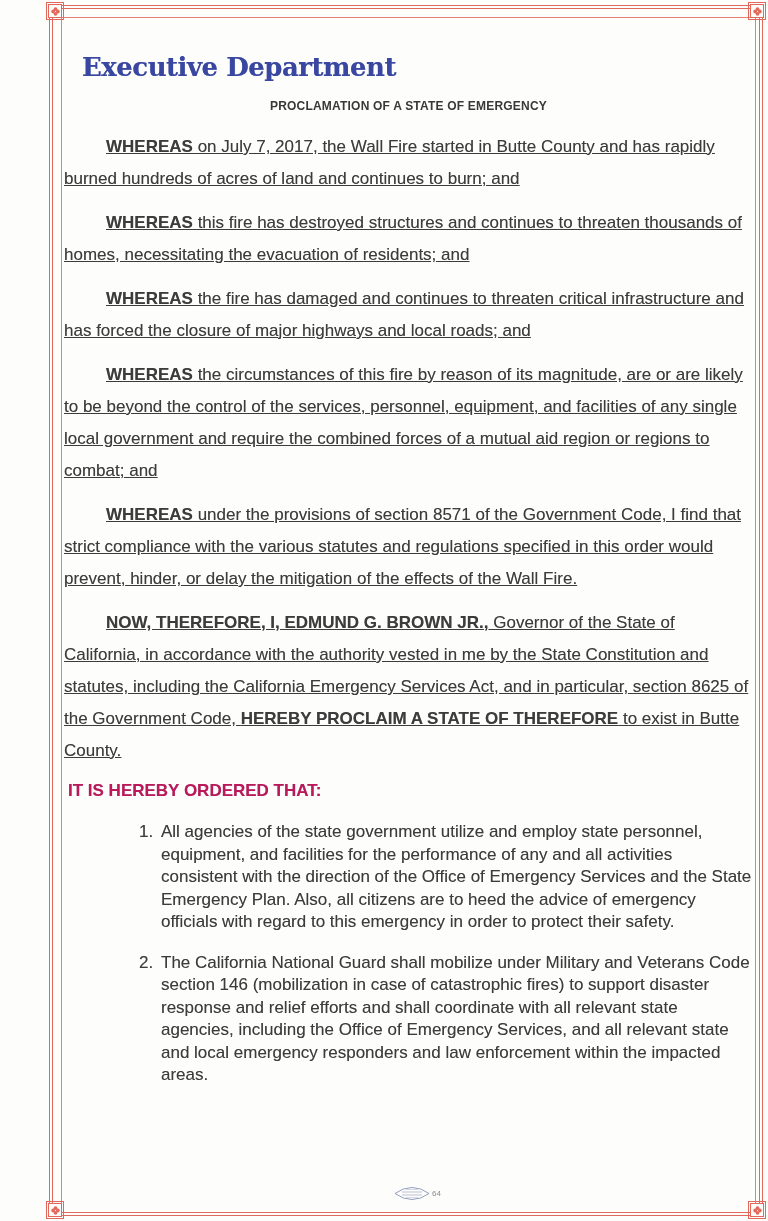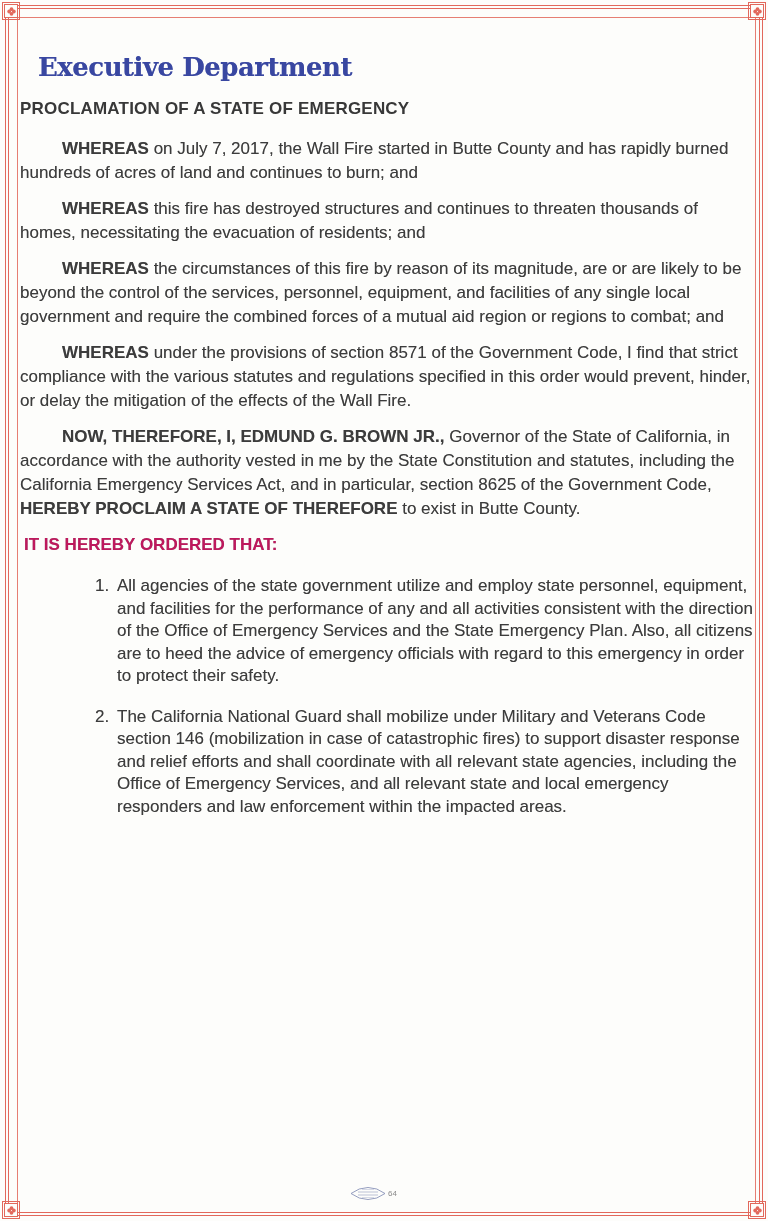--- a/index.html
+++ b/index.html
@@ -7,21 +7,21 @@
     --blue:#3947A1;
     --ink:#3C3C3C;
   }
   html,body{margin:0;padding:0;overflow:hidden;}
   body{
     width:768px;height:1221px;
     background:#FDFDFB;
     font-family:"Liberation Sans", sans-serif;
     position:relative;
   }
-  .page{position:absolute;inset:0;background:#FDFDFB;}
+  .page{position:absolute;inset:0;background:#FDFDFB;margin-left:44px;}
 
   
   .rope-border{
     position:absolute;inset:5px;
     border:4px double var(--red);
     pointer-events:none;
   }
   .inner-line{
     position:absolute;left:17px;top:17px;right:12px;bottom:7px;
     border:1px solid var(--red);
@@ -62,31 +62,33 @@
     margin:8px 0 0 46px;
     font-family:"DejaVu Serif", serif;
     font-weight:bold;
     font-size:17px;
     letter-spacing:-0.3px;
     color:var(--blue);
     text-shadow:0 0 0.5px rgba(57,71,161,.6);
   }
   .doc-title{
     margin-top:17px;
-    font-weight:bold;
-    font-size:17px;
+    text-align:center;
+    font-weight:bold;
+    font-size:12px;
     letter-spacing:0.2px;
     color:#383838;
   }
   .para{
     margin:0 0 12px 0;
     text-indent:42px;
     font-size:17px;
-    line-height:24px;
+    line-height:32px;
     text-shadow:0 0 0.4px rgba(60,60,60,.45);
+    text-decoration:underline;
   }
   .para.first{margin-top:18px;}
   .para b{font-weight:bold;}
   .ordered-heading{
     margin:14px 0 0 4px;
     font-weight:bold;
     font-size:17px;
     color:#be185d;
     text-shadow:0 0 0.4px rgba(60,60,60,.45);
   }
@@ -170,20 +172,21 @@
       </span>
   </div>
 
   <div class="content">
 
     <div class="dept">Executive Department</div>
     <div class="doc-title">PROCLAMATION OF A STATE OF EMERGENCY</div>
 
     <p class="para first"><b>WHEREAS</b><span> on July 7, 2017, the Wall Fire started in Butte County and has rapidly burned hundreds of acres of land and continues to burn; and</span></p>
     <p class="para"><b>WHEREAS</b><span> this fire has destroyed structures and continues to threaten thousands of homes, necessitating the evacuation of residents; and</span></p>
+    <p class="para"><b>WHEREAS</b><span> the fire has damaged and continues to threaten critical infrastructure and has forced the closure of major highways and local roads; and</span></p>
     <p class="para"><b>WHEREAS</b><span> the circumstances of this fire by reason of its magnitude, are or are likely to be beyond the control of the services, personnel, equipment, and facilities of any single local government and require the combined forces of a mutual aid region or regions to combat; and</span></p>
     <p class="para"><b>WHEREAS</b><span> under the provisions of section 8571 of the Government Code, I find that strict compliance with the various statutes and regulations specified in this order would prevent, hinder, or delay the mitigation of the effects of the Wall Fire.</span></p>
 
     <p class="para"><b>NOW, THEREFORE, I, EDMUND G. BROWN JR.,</b><span> Governor of the State of California, in accordance with the authority vested in me by the State Constitution and statutes, including the California Emergency Services Act, and in particular, section 8625 of the Government Code, </span><b>HEREBY PROCLAIM A STATE OF THEREFORE</b><span> to exist in Butte County.</span></p>
 
     <div class="ordered-heading">IT IS HEREBY ORDERED THAT:</div>
 
     <div class="olist">
       <div class="oitem">
         <span class="num">1.</span><span class="itext">All agencies of the state government utilize and employ state personnel, equipment, and facilities for the performance of any and all activities consistent with the direction of the Office of Emergency Services and the State Emergency Plan. Also, all citizens are to heed the advice of emergency officials with regard to this emergency in order to protect their safety.</span>

